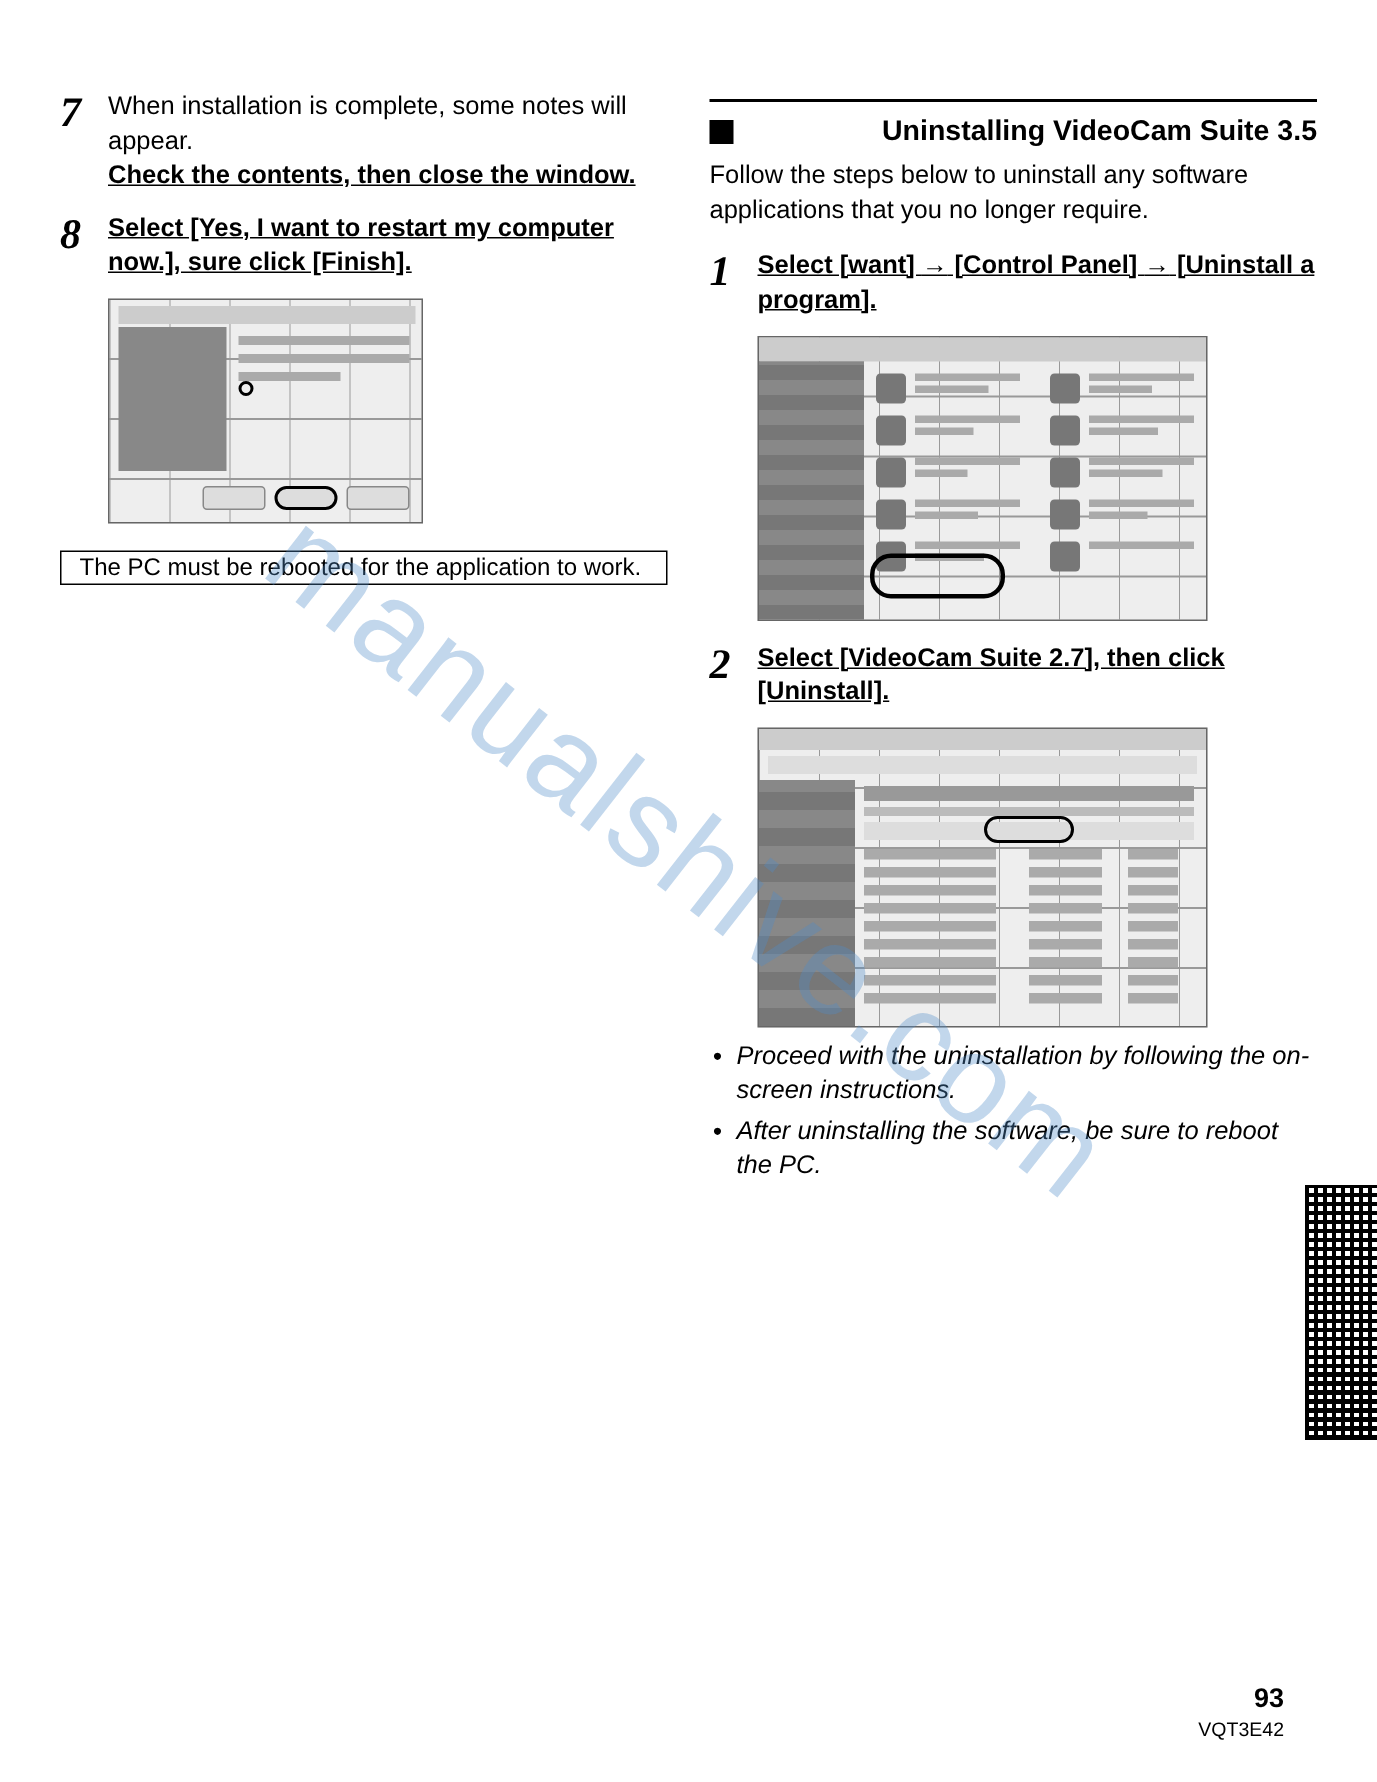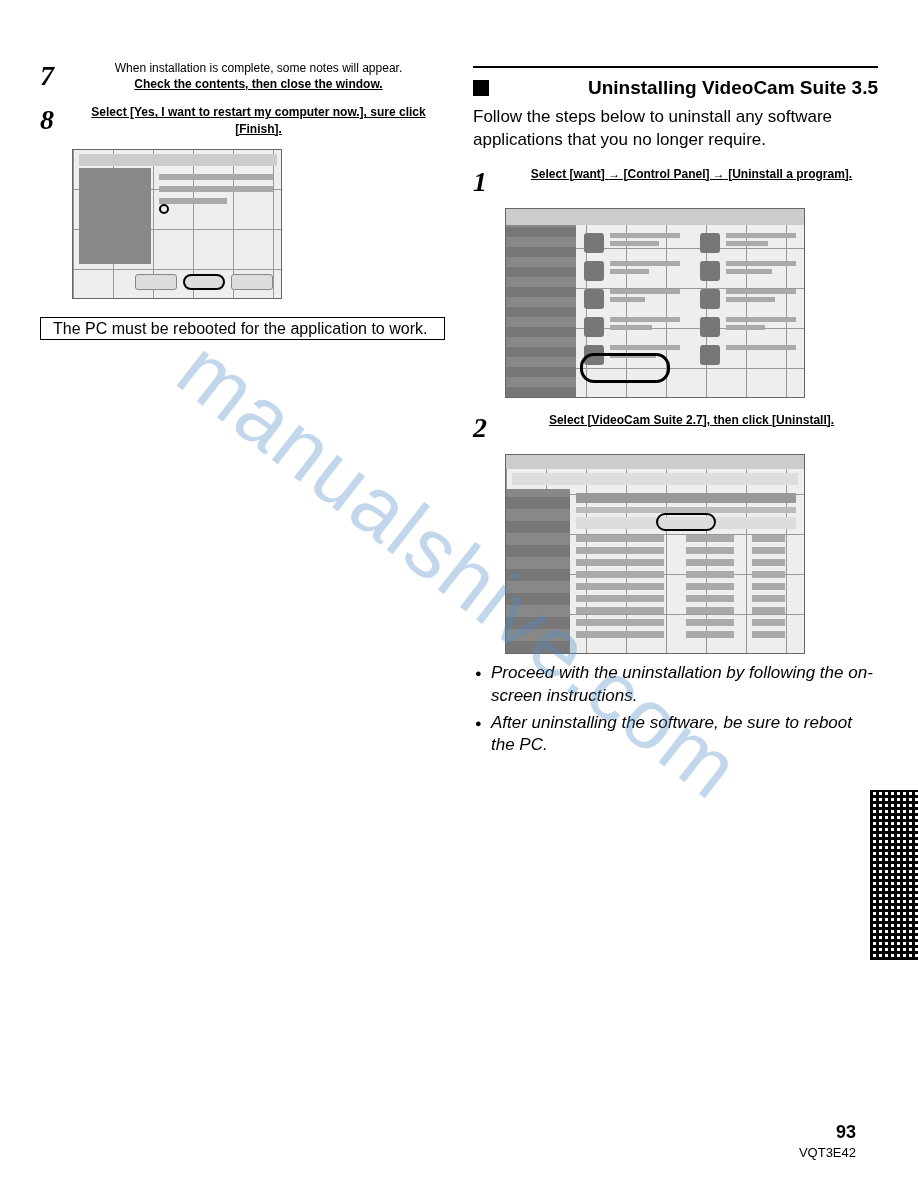--- a/index.html
+++ b/index.html
@@ -29,24 +29,23 @@
     font-family: "Times New Roman", serif;
     font-weight: bold;
     font-style: italic;
     font-size: 28px;
     width: 32px;
     flex-shrink: 0;
     line-height: 1;
     padding-top: 2px;
   }
   .stepbody {
-    font-size: 12px;
+    font-size: 17px;
     line-height: 1.35;
     flex: 1;
-    text-align: center;
   }
   .stepbody b { font-weight: bold; text-decoration: underline; }
   .notebox {
     border: 1.5px solid #000;
     padding: 0 12px;
     font-size: 16px;
     line-height: 1.35;
     margin: 18px 0 0 0;
   }
   .sec-head {

